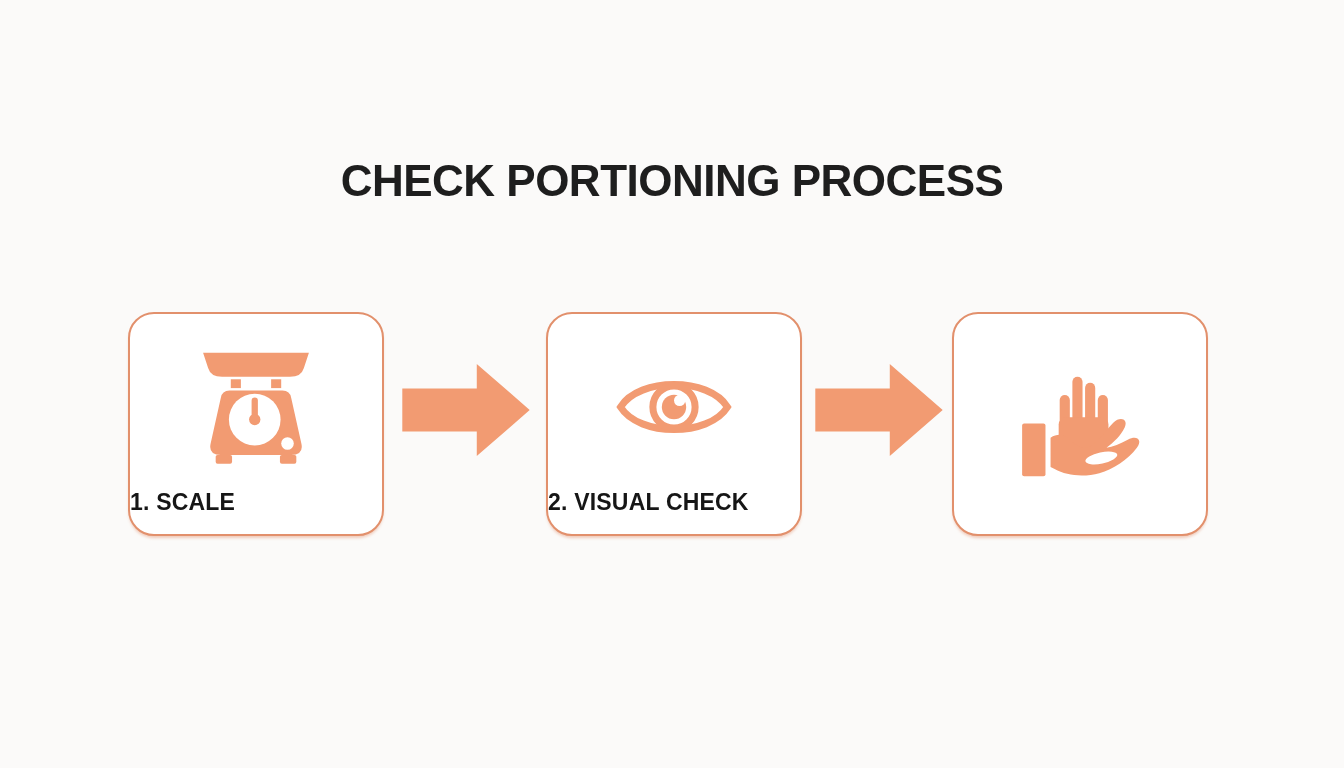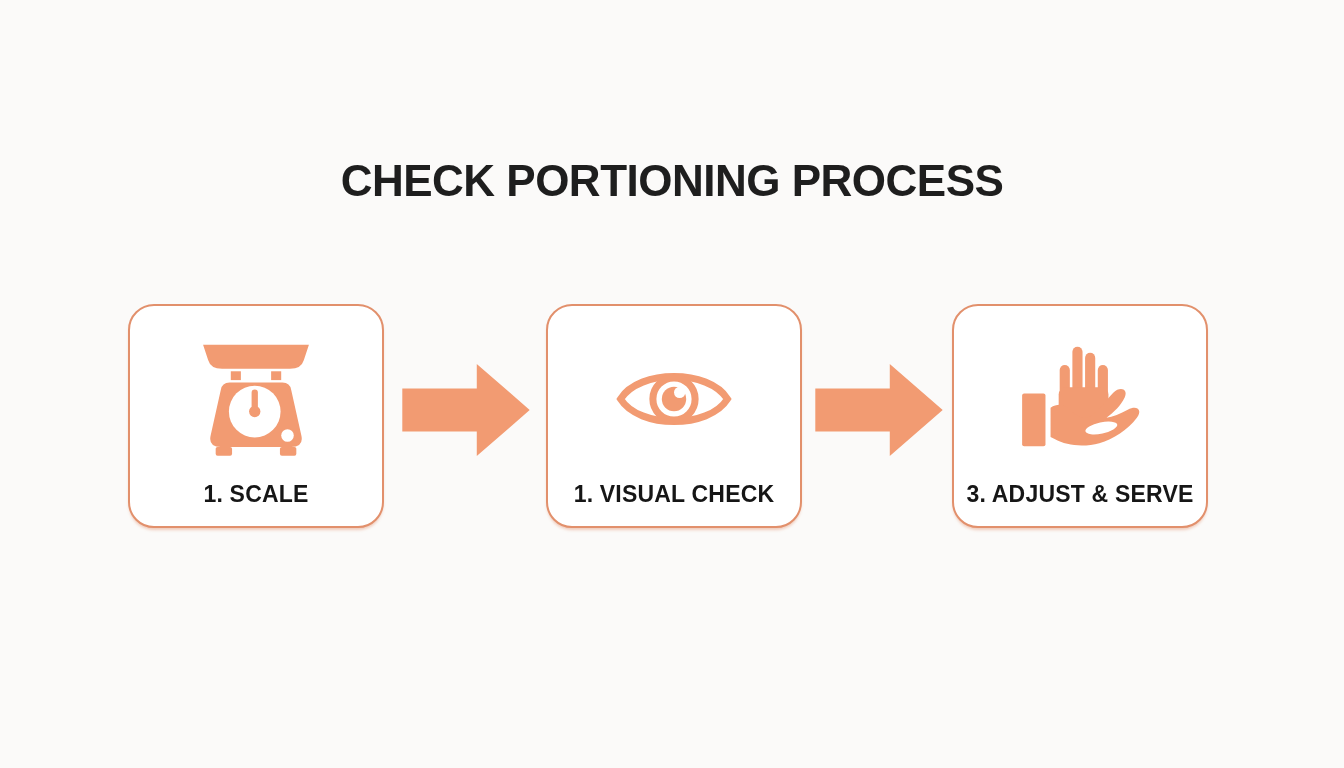--- a/index.html
+++ b/index.html
@@ -22,30 +22,30 @@
     position:absolute;
     top:156px;left:0;right:0;
     text-align:center;
     font-size:44px;
     font-weight:800;
     letter-spacing:-0.5px;
     color:var(--text);
   }
   .step{
     position:absolute;
-    top:304px;
+    top:312px;
     width:256px;
     height:224px;
     background:var(--box-bg);
     border:2px solid var(--border);
     border-radius:26px;
     box-shadow:0 3px 3px -1px rgba(226,144,108,0.45);
     display:flex;
     flex-direction:column;
-    align-items:center;
+    align-items:flex-start;
   }
   .step-1{left:128px;}
   .step-2{left:546px;}
   .step-3{left:952px;}
   .icon-wrap{
     flex:1;
     display:flex;
     align-items:center;
     justify-content:center;
     width:100%;
@@ -108,21 +108,21 @@
 
   <div class="step step-2">
     <div class="icon-wrap">
       <svg width="122" height="84" viewBox="0 0 130 86" aria-hidden="true">
         <path d="M8 43 C28 11 102 11 122 43 C102 75 28 75 8 43 Z" fill="none" stroke="var(--accent)" stroke-width="7.5"></path>
         <circle cx="65" cy="43" r="22.5" fill="#FFFFFF" stroke="var(--accent)" stroke-width="7.5"></circle>
         <circle cx="65" cy="43" r="13" fill="var(--accent)"></circle>
         <circle cx="71" cy="36" r="6" fill="#FFFFFF"></circle>
       </svg>
     </div>
-    <div class="step-label">1. VISUAL CHECK</div>
+    <div class="step-label">2. VISUAL CHECK</div>
   </div>
 
   <div class="arrow arrow-2">
     <svg width="128" height="98" viewBox="0 0 130 100" aria-hidden="true">
       <polygon points="0,28 76,28 76,3 130,50 76,97 76,72 0,72" fill="var(--accent)"></polygon>
     </svg>
   </div>
 
   <div class="step step-3">
     <div class="icon-wrap">
@@ -145,16 +145,15 @@
                  C105 64 99 70 91 76
                  C97 75 105 72 112 68
                  C121 63 127 68 121 76
                  C112 88 98 97 84 101
                  C70 105 52 104 40 97
                  L36 95 Z" fill="var(--accent)"></path>
 
         <ellipse cx="86" cy="86" rx="16" ry="5.5" fill="#FFFFFF" transform="rotate(-12 86 86)"></ellipse>
       </svg>
     </div>
-    <div class="step-label">3. ADJUST &amp; SERVE</div>
   </div>
 
 </div>
 
 </body></html>

